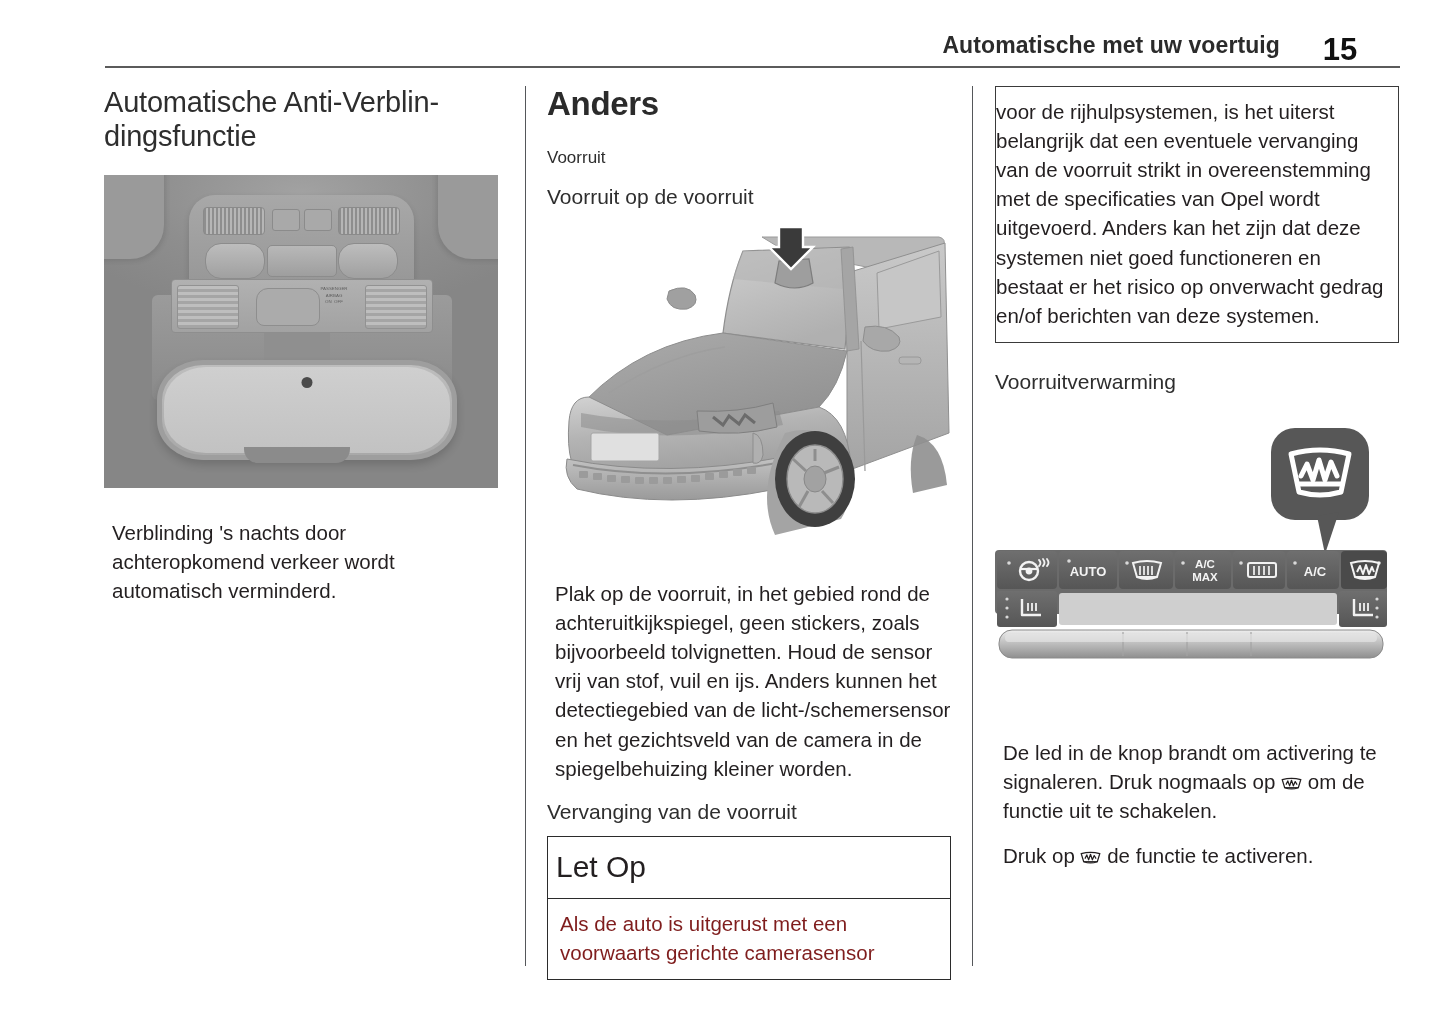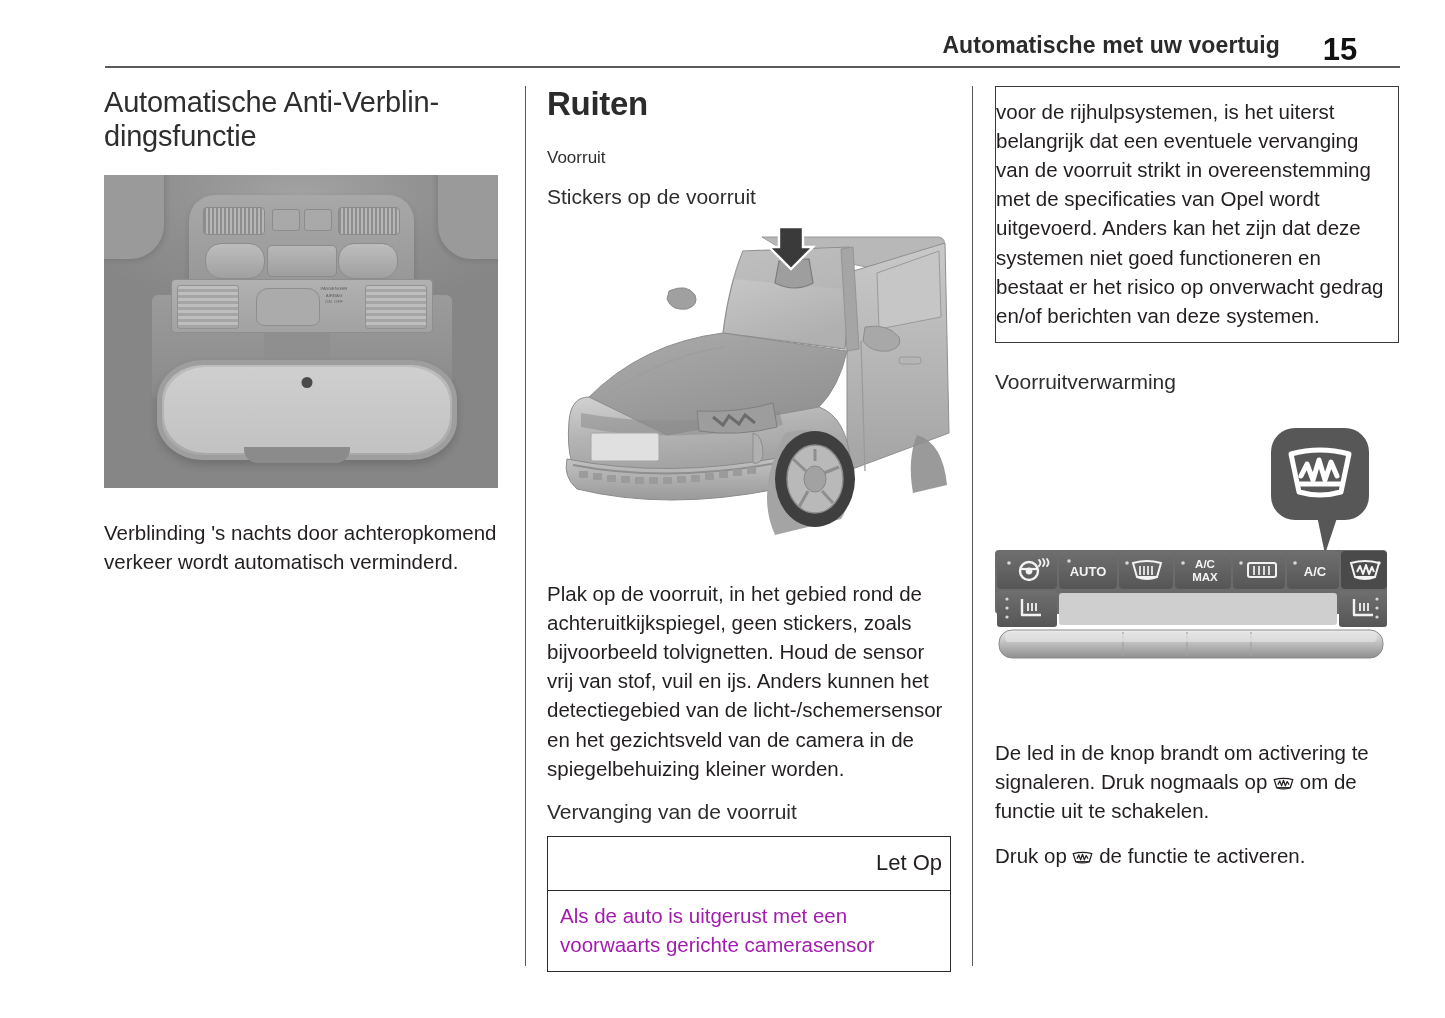--- a/index.html
+++ b/index.html
@@ -104,42 +104,42 @@
   h3.subsub {
     font-size: 21px;
     font-weight: normal;
     margin: 0 0 12px 0;
     line-height: 1.2;
     color: #2e2e2e;
   }
   p.body {
     font-size: 20.5px;
     line-height: 1.42;
-    margin: 0 0 16px 0;
+    margin: 0 0 16px 8px;
     color: #231f20;
   }
   p.body:last-child { margin-bottom: 0; }
 
   
   .notice-box {
     border: 1.6px solid #2b2b2b;
     margin-top: 6px;
   }
   .notice-title {
-    text-align: right;
-    font-size: 22px;
+    text-align: left;
+    font-size: 30px;
     padding: 13px 8px 14px 8px;
     border-bottom: 1.6px solid #2b2b2b;
     color: #231f20;
   }
   .notice-body {
     font-size: 20.5px;
     line-height: 1.42;
     padding: 10px 12px 12px 12px;
-    color: #a21caf;
+    color: #7f1d1d;
   }
   .plain-box {
     border: 1.4px solid #3a3a3a;
     padding: 10px 12px 12px 0;
     font-size: 20.5px;
     line-height: 1.42;
     color: #231f20;
     margin-bottom: 26px;
   }
 
@@ -322,25 +322,25 @@
         <div class="mirror-dot"></div>
       </div>
       <div class="mirror-foot"></div>
     </div>
 
     <p class="body">Verblinding 's nachts door achteropkomend verkeer wordt automatisch verminderd.</p>
   </div>
 
   <div class="col col-mid">
 
-    <h1 class="chapter-big">Ruiten</h1>
+    <h1 class="chapter-big">Anders</h1>
 
     <h2 class="sub">Voorruit</h2>
 
-    <h3 class="subsub">Stickers op de voorruit</h3>
+    <h3 class="subsub">Voorruit op de voorruit</h3>
 
     <div class="fig-car">
       <svg width="404" height="330" viewBox="0 0 404 330" xmlns="http://www.w3.org/2000/svg">
         <defs>
           <linearGradient id="bodyG" x1="0" y1="0" x2="0.3" y2="1">
             <stop offset="0%" stop-color="#d2d2d2"></stop>
             <stop offset="45%" stop-color="#b4b4b4"></stop>
             <stop offset="100%" stop-color="#9d9d9d"></stop>
           </linearGradient>
           <linearGradient id="glassG" x1="0" y1="0" x2="0.4" y2="1">

